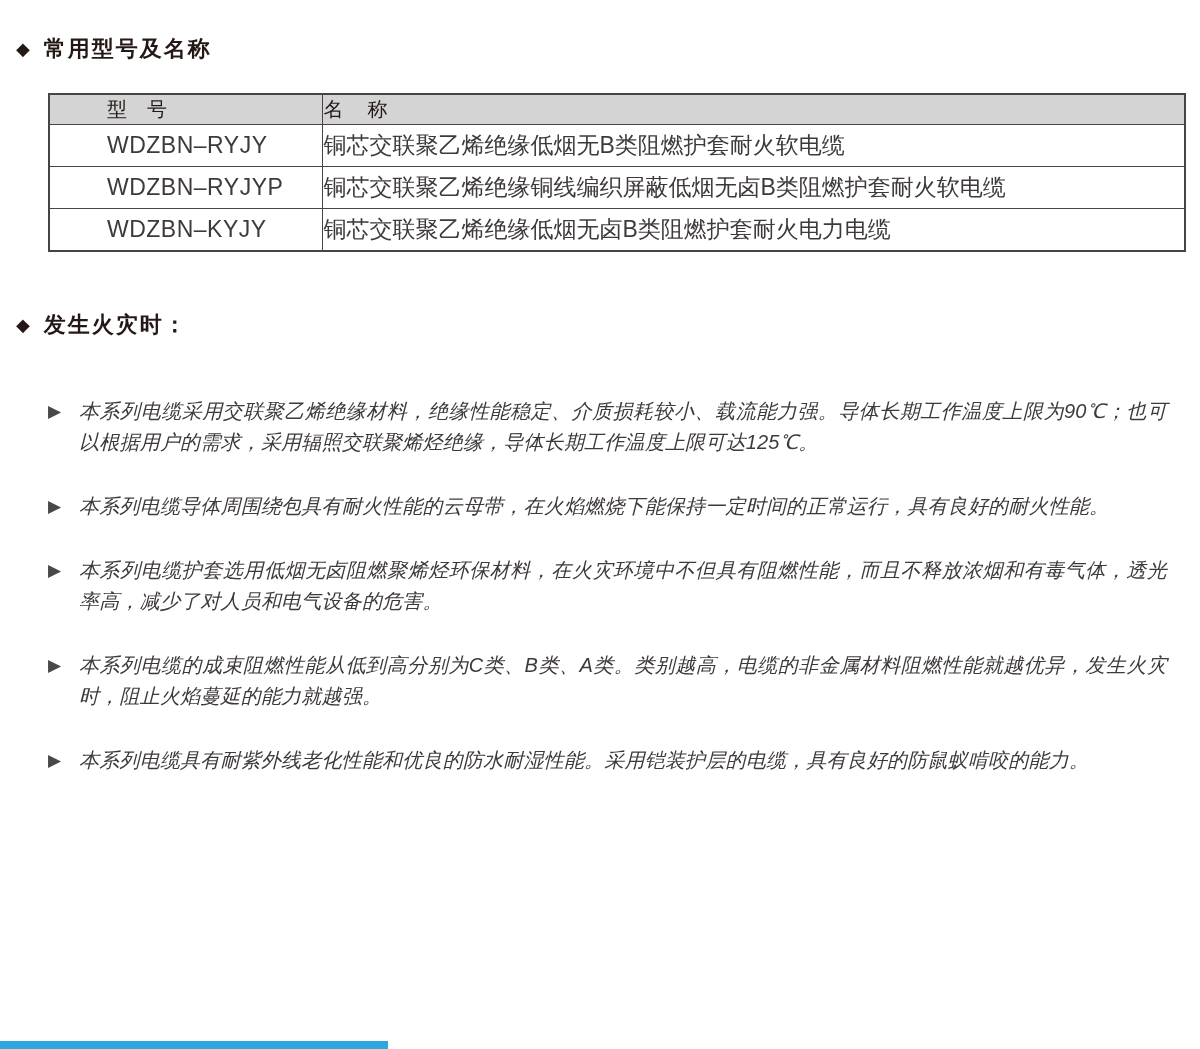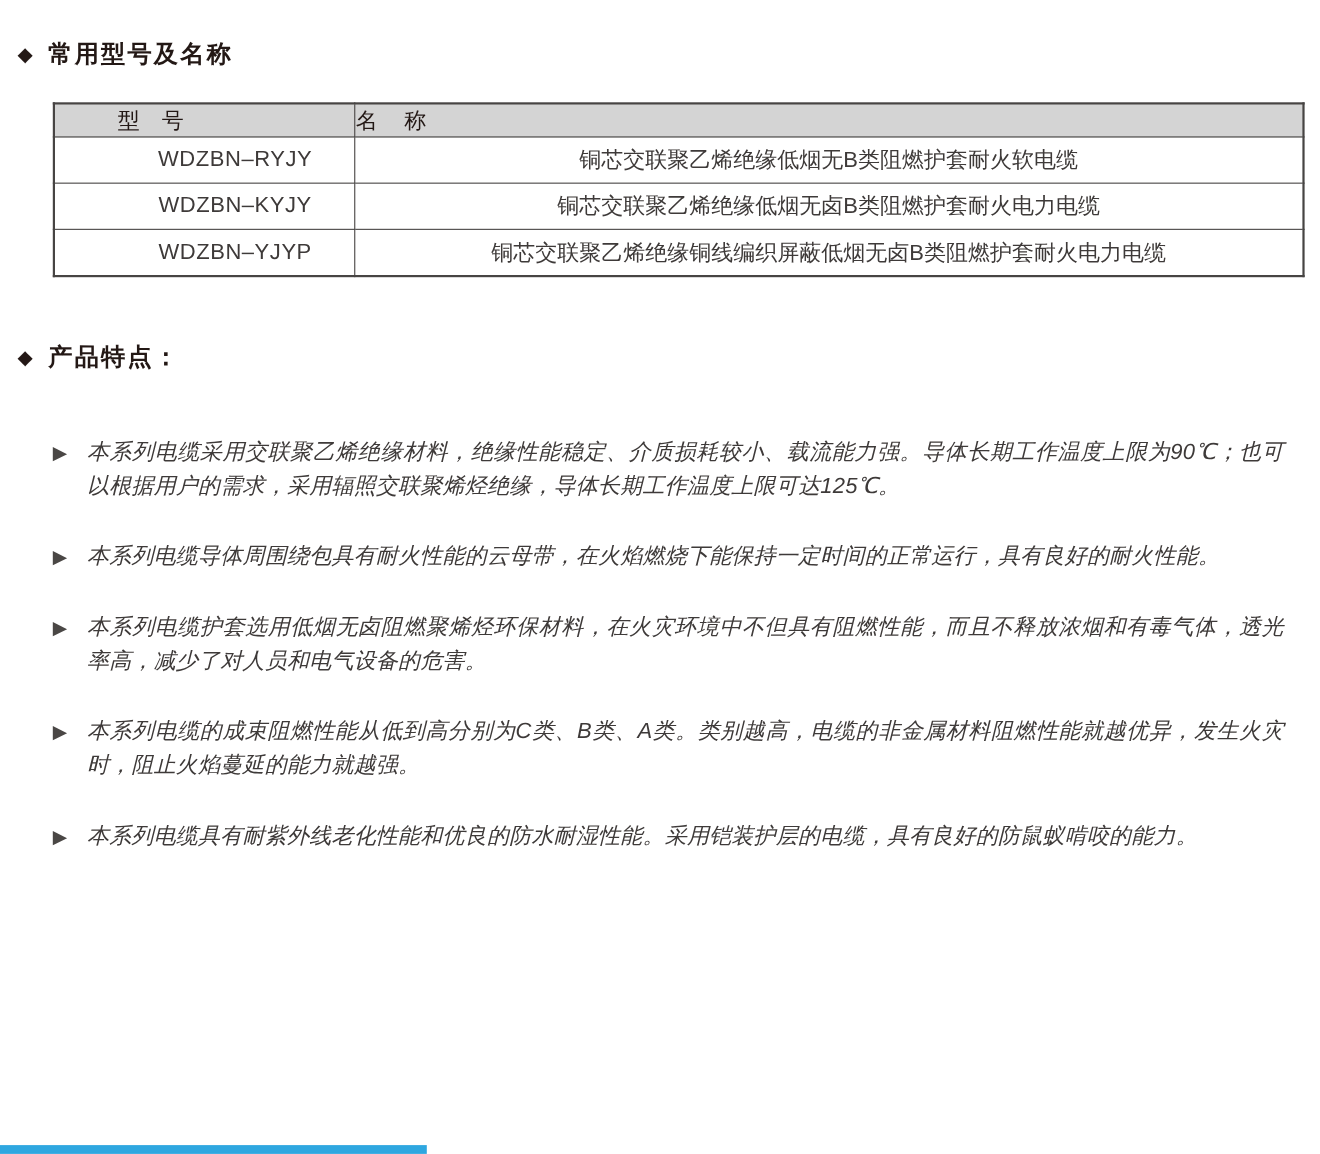--- a/index.html
+++ b/index.html
@@ -53,23 +53,22 @@
   }
   table.models th {
     background: var(--header-bg);
     height: 26px;
     font-size: 20px;
     color: var(--ink);
     text-align: left;
   }
   table.models td {
     height: 42px;
-    font-size: 20px;
+    font-size: 23px;
     color: var(--text);
-    text-align: center;
   }
   .col-model { width: 273px; }
   th.model-h { text-align: left; padding-left: 57px; }
   th.name-h  { text-align: center; letter-spacing: 2px; }
   td.model-cell { padding-left: 57px; letter-spacing: 0.5px; }
   td.name-cell  { }
 
   .features {
     margin: 56px 30px 0 48px;
   }
@@ -121,33 +120,33 @@
       <th class="model-h">型　号</th>
       <th class="name-h">名　称</th>
     </tr>
   </thead>
   <tbody>
     <tr>
       <td class="model-cell">WDZBN–RYJY</td>
       <td class="name-cell">铜芯交联聚乙烯绝缘低烟无B类阻燃护套耐火软电缆</td>
     </tr>
     <tr>
+      <td class="model-cell">WDZBN–RYJYP</td>
+      <td class="name-cell">铜芯交联聚乙烯绝缘铜线编织屏蔽低烟无卤B类阻燃护套耐火软电缆</td>
+    </tr>
+    <tr>
       <td class="model-cell">WDZBN–KYJY</td>
       <td class="name-cell">铜芯交联聚乙烯绝缘低烟无卤B类阻燃护套耐火电力电缆</td>
-    </tr>
-    <tr>
-      <td class="model-cell">WDZBN–YJYP</td>
-      <td class="name-cell">铜芯交联聚乙烯绝缘铜线编织屏蔽低烟无卤B类阻燃护套耐火电力电缆</td>
     </tr>
   </tbody>
 </table>
 
 <div class="section-header header-features">
   <span class="diamond">◆</span>
-  <span class="sec-title">产品特点：</span>
+  <span class="sec-title">发生火灾时：</span>
 </div>
 
 <div class="features">
   <div class="feature-item">
     <span class="tri">▶</span>
     <p class="feature-text">本系列电缆采用交联聚乙烯绝缘材料，绝缘性能稳定、介质损耗较小、载流能力强。导体长期工作温度上限为90℃；也可以根据用户的需求，采用辐照交联聚烯烃绝缘，导体长期工作温度上限可达125℃。</p>
   </div>
   <div class="feature-item">
     <span class="tri">▶</span>
     <p class="feature-text">本系列电缆导体周围绕包具有耐火性能的云母带，在火焰燃烧下能保持一定时间的正常运行，具有良好的耐火性能。</p>

